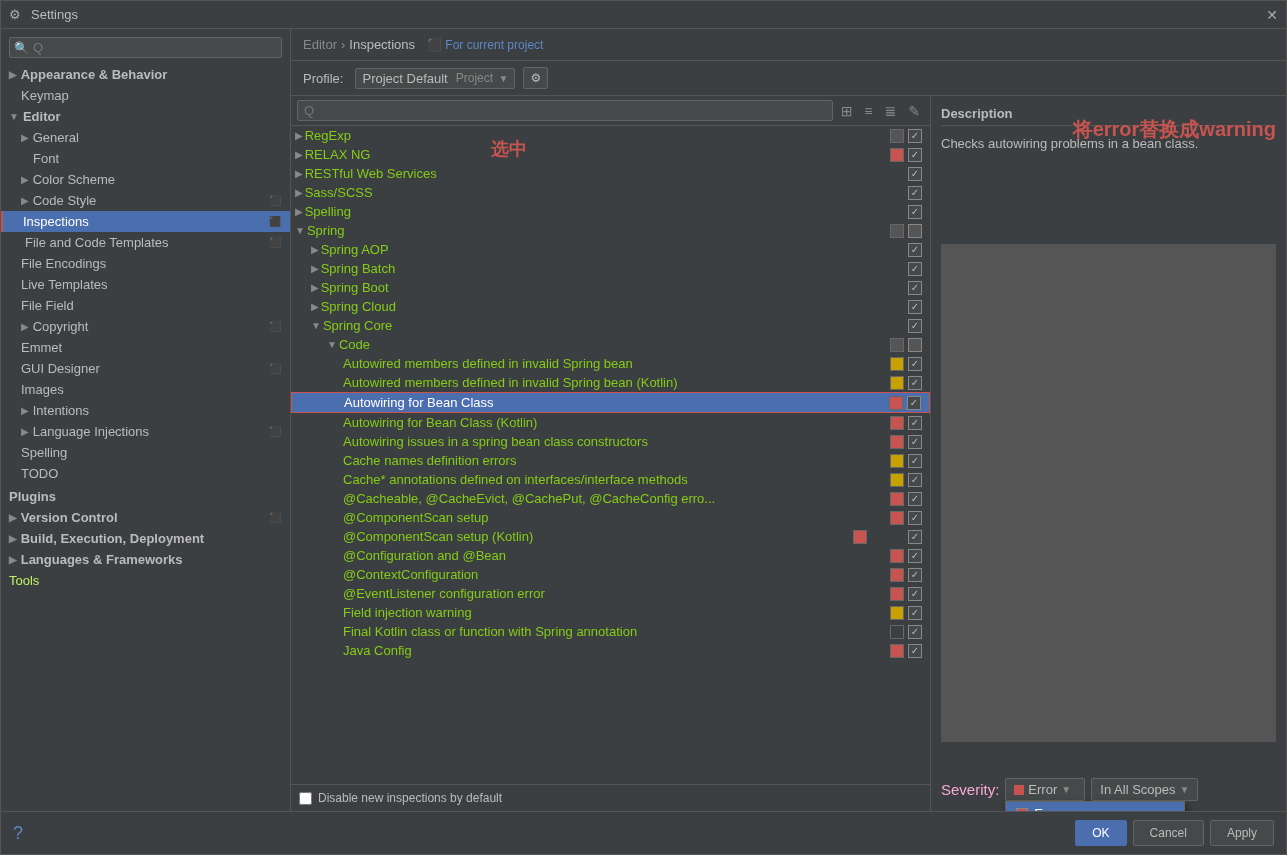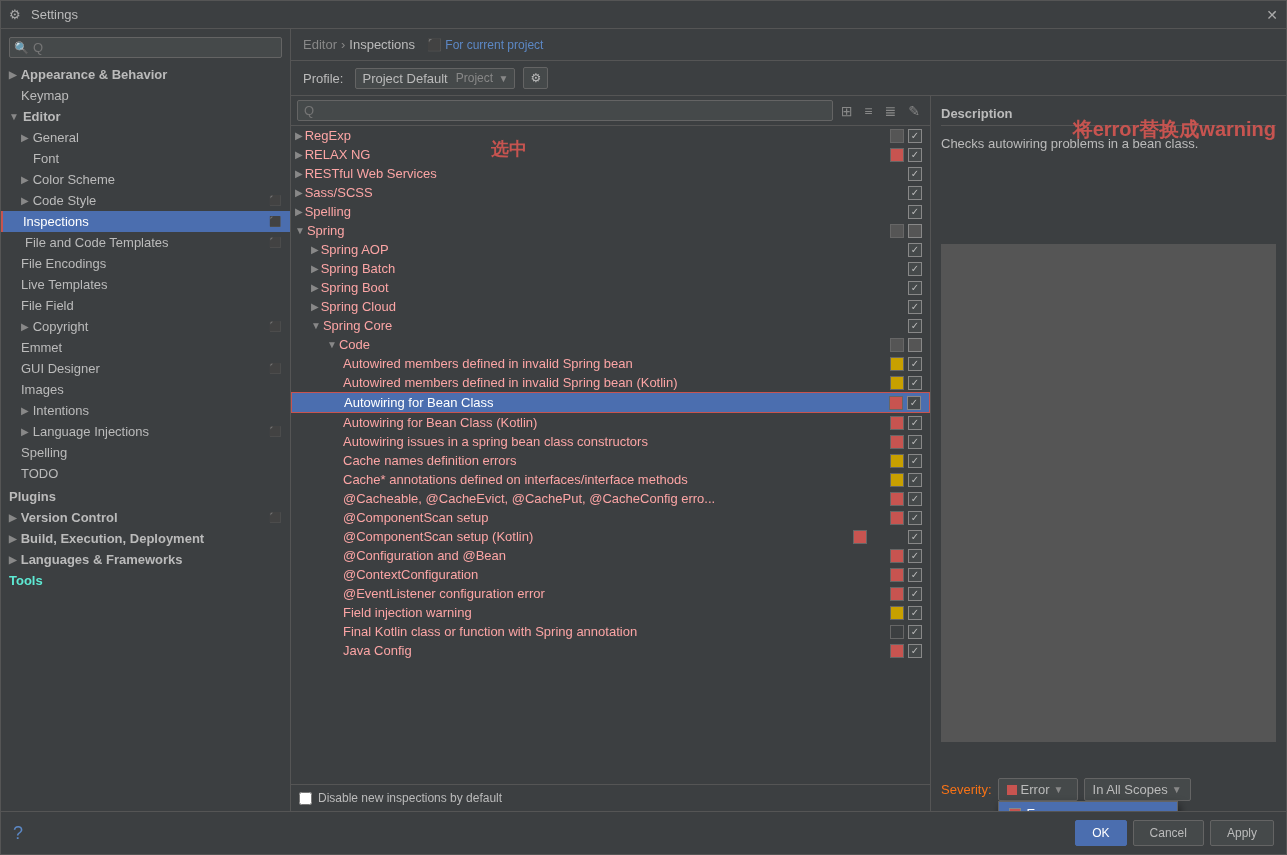--- a/index.html
+++ b/index.html
@@ -45,36 +45,36 @@
     
     .inspection-panel { width: 640px; display: flex; flex-direction: column; border-right: 1px solid #555; }
     .inspection-search { display: flex; align-items: center; padding: 4px 6px; background: #3c3f41; border-bottom: 1px solid #555; gap: 4px; }
     .inspection-search input { flex: 1; background: #45494a; border: 1px solid #646464; border-radius: 2px; padding: 2px 6px; color: #bbb; font-size: 13px; outline: none; }
     .insp-toolbar-btn { background: none; border: none; color: #888; cursor: pointer; font-size: 14px; padding: 2px 4px; }
 
     .inspection-list { flex: 1; overflow-y: auto; background: #3c3f41; }
     .insp-item { display: flex; align-items: center; padding: 2px 4px 2px 0; cursor: pointer; user-select: none; }
     .insp-item.selected { background: #4b6eaf; color: #fff; }
     .insp-item .arrow { font-size: 10px; color: #888; margin-right: 2px; cursor: pointer; }
-    .insp-item .item-name { flex: 1; color: #fca5a5; font-size: 13px; }
+    .insp-item .item-name { flex: 1; color: #84cc16; font-size: 13px; }
     .insp-item.selected .item-name { color: #fff; }
     .insp-item .color-box { width: 14px; height: 14px; border: 1px solid #666; margin-right: 4px; flex-shrink: 0; }
     .insp-item .checkbox { width: 14px; height: 14px; border: 1px solid #888; margin-right: 4px; flex-shrink: 0; background: #45494a; display: flex; align-items: center; justify-content: center; font-size: 10px; color: #bbb; }
 
     .disable-checkbox { display: flex; align-items: center; padding: 6px 8px; border-top: 1px solid #555; gap: 6px; font-size: 12px; color: #bbb; }
     .disable-checkbox input[type=checkbox] { cursor: pointer; }
 
     
     .description-panel { flex: 1; display: flex; flex-direction: column; padding: 10px; background: #3c3f41; overflow: hidden; }
     .desc-title { font-size: 13px; color: #bbb; font-weight: bold; margin-bottom: 8px; border-bottom: 1px solid #555; padding-bottom: 4px; }
     .desc-text { font-size: 13px; color: #bbb; line-height: 1.5; margin-bottom: 10px; }
     .desc-divider { height: 1px; background: #555; margin: 8px 0; }
 
     .severity-row { display: flex; align-items: center; gap: 6px; margin-top: auto; padding-top: 8px; }
-    .severity-label { color: #f97316; font-size: 13px; }
+    .severity-label { color: #f9a8d4; font-size: 15px; }
     .severity-dropdown { position: relative; display: inline-block; }
     .severity-btn { background: #45494a; border: 1px solid #646464; border-radius: 2px; padding: 3px 8px; cursor: pointer; color: #bbb; font-size: 13px; display: flex; align-items: center; gap: 4px; min-width: 80px; }
     .severity-color-dot { width: 10px; height: 10px; background: #c75450; display: inline-block; }
     .severity-arrow { font-size: 10px; color: #888; }
 
     .scope-btn { background: #45494a; border: 1px solid #646464; border-radius: 2px; padding: 3px 8px; cursor: pointer; color: #bbb; font-size: 13px; display: flex; align-items: center; gap: 4px; min-width: 100px; }
 
     
     .severity-menu { position: absolute; top: 100%; left: 0; background: #3c3f41; border: 1px solid #646464; z-index: 100; min-width: 180px; box-shadow: 2px 4px 8px rgba(0,0,0,0.5); }
     .severity-menu-item { display: flex; align-items: center; padding: 4px 10px; cursor: pointer; color: #bbb; font-size: 13px; gap: 6px; }
@@ -204,21 +204,21 @@
       </div>
       <div class="sidebar-item group-header" style="padding-left:8px;">
         <span class="arrow" style="margin-right:4px;">▶</span>
         <span style="font-weight:bold;color:#bbb;">Build, Execution, Deployment</span>
       </div>
       <div class="sidebar-item group-header" style="padding-left:8px;">
         <span class="arrow" style="margin-right:4px;">▶</span>
         <span style="font-weight:bold;color:#bbb;">Languages &amp; Frameworks</span>
       </div>
       <div class="sidebar-item group-header" style="padding-left:8px;">
-        <span style="font-weight:bold;color:#5eead4;">Tools</span>
+        <span style="font-weight:normal;color:#bef264;">Tools</span>
       </div>
     </div>
 
     <div class="main-content">
 
       <div class="breadcrumb">
         <span>Editor</span>
         <span class="sep"> › </span>
         <span class="current">Inspections</span>
         <span class="project-link">⬛ For current project</span>

